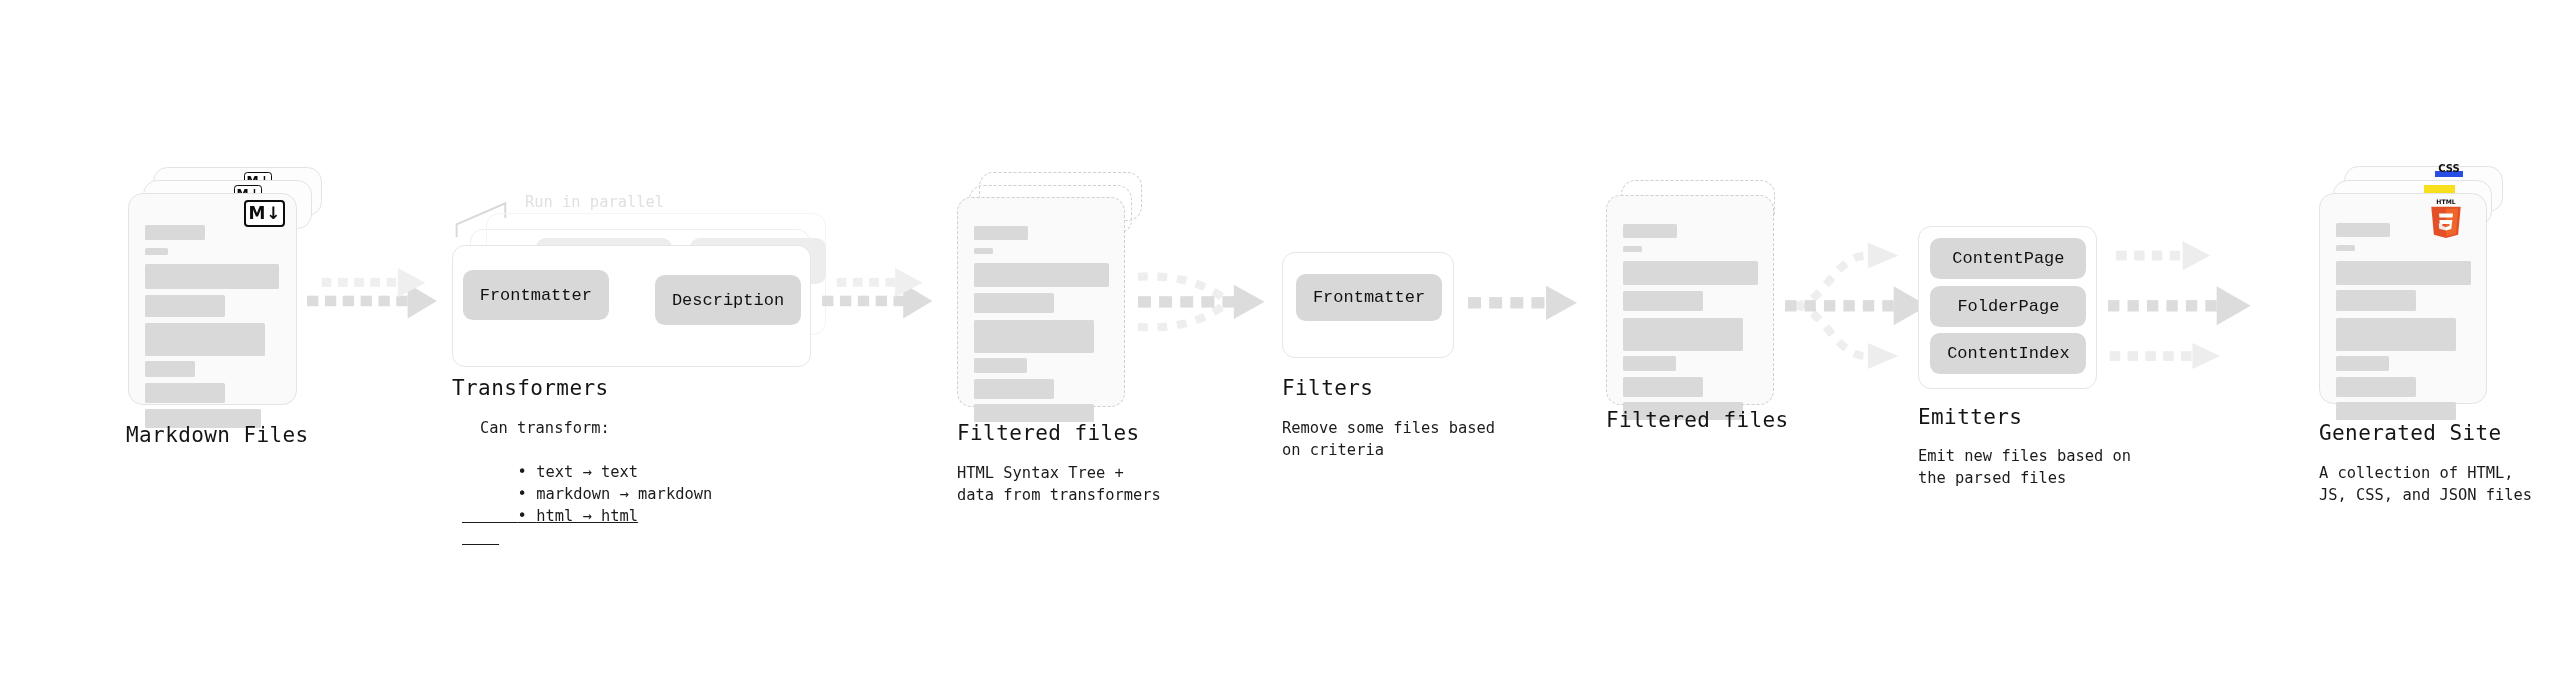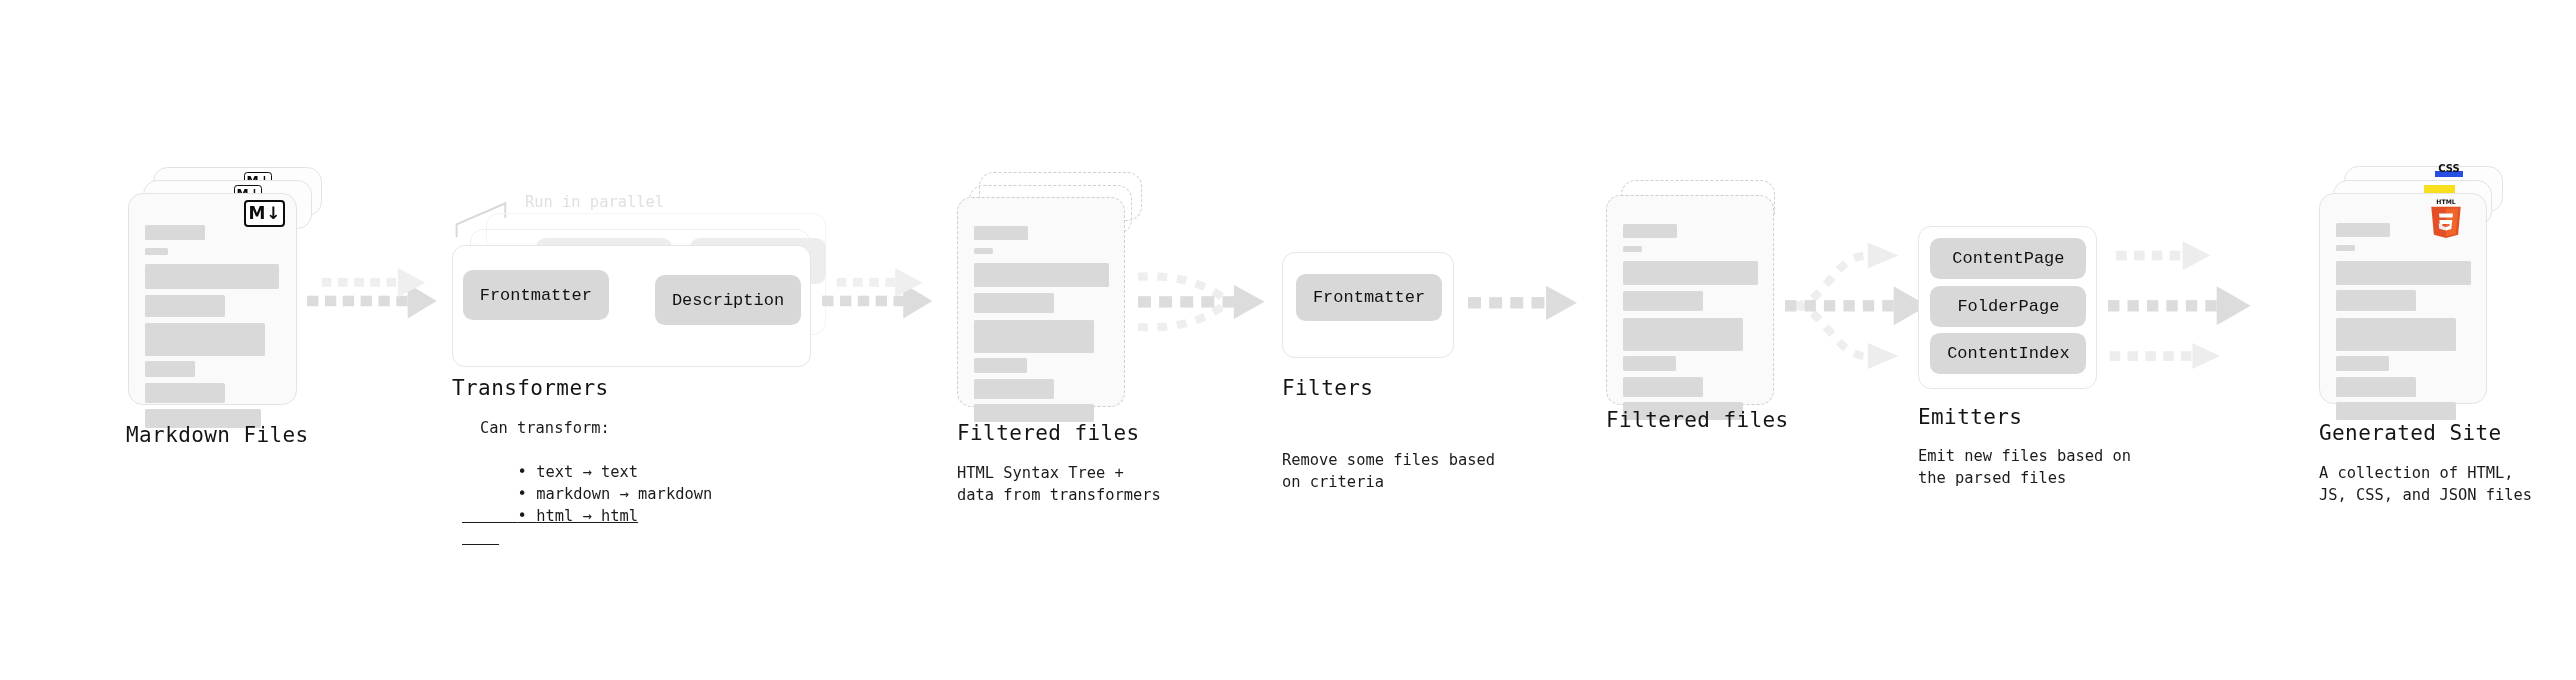--- a/index.html
+++ b/index.html
@@ -263,21 +263,21 @@
       <rect x="104" y="64" width="16" height="14"></rect>
       <polygon points="118,50 156,71 118,92"></polygon>
     </g>
   </svg>
 
   <div class="node">
     <div class="panel" style="left:1282px;top:252px;width:172px;height:106px;">
       <div class="chip" style="left:13px;top:21px;width:146px;height:47px;">Frontmatter</div>
     </div>
     <div class="title" style="left:1282px;top:376px;">Filters</div>
-    <div class="subtitle" style="left:1282px;top:417px;margin-top:32px;">Remove some files based
+    <div class="subtitle" style="left:1282px;top:417px;">Remove some files based
 on criteria</div>
   </div>
 
   <svg class="arrowsvg" style="left:1468px;top:284px;" width="122" height="49" viewBox="0 0 150 60">
     <g fill="#dcdcdc">
       <rect x="0" y="16" width="16" height="14"></rect>
       <rect x="26" y="16" width="16" height="14"></rect>
       <rect x="52" y="16" width="16" height="14"></rect>
       <rect x="78" y="16" width="16" height="14"></rect>
       <polygon points="96,2 134,23 96,44"></polygon>

